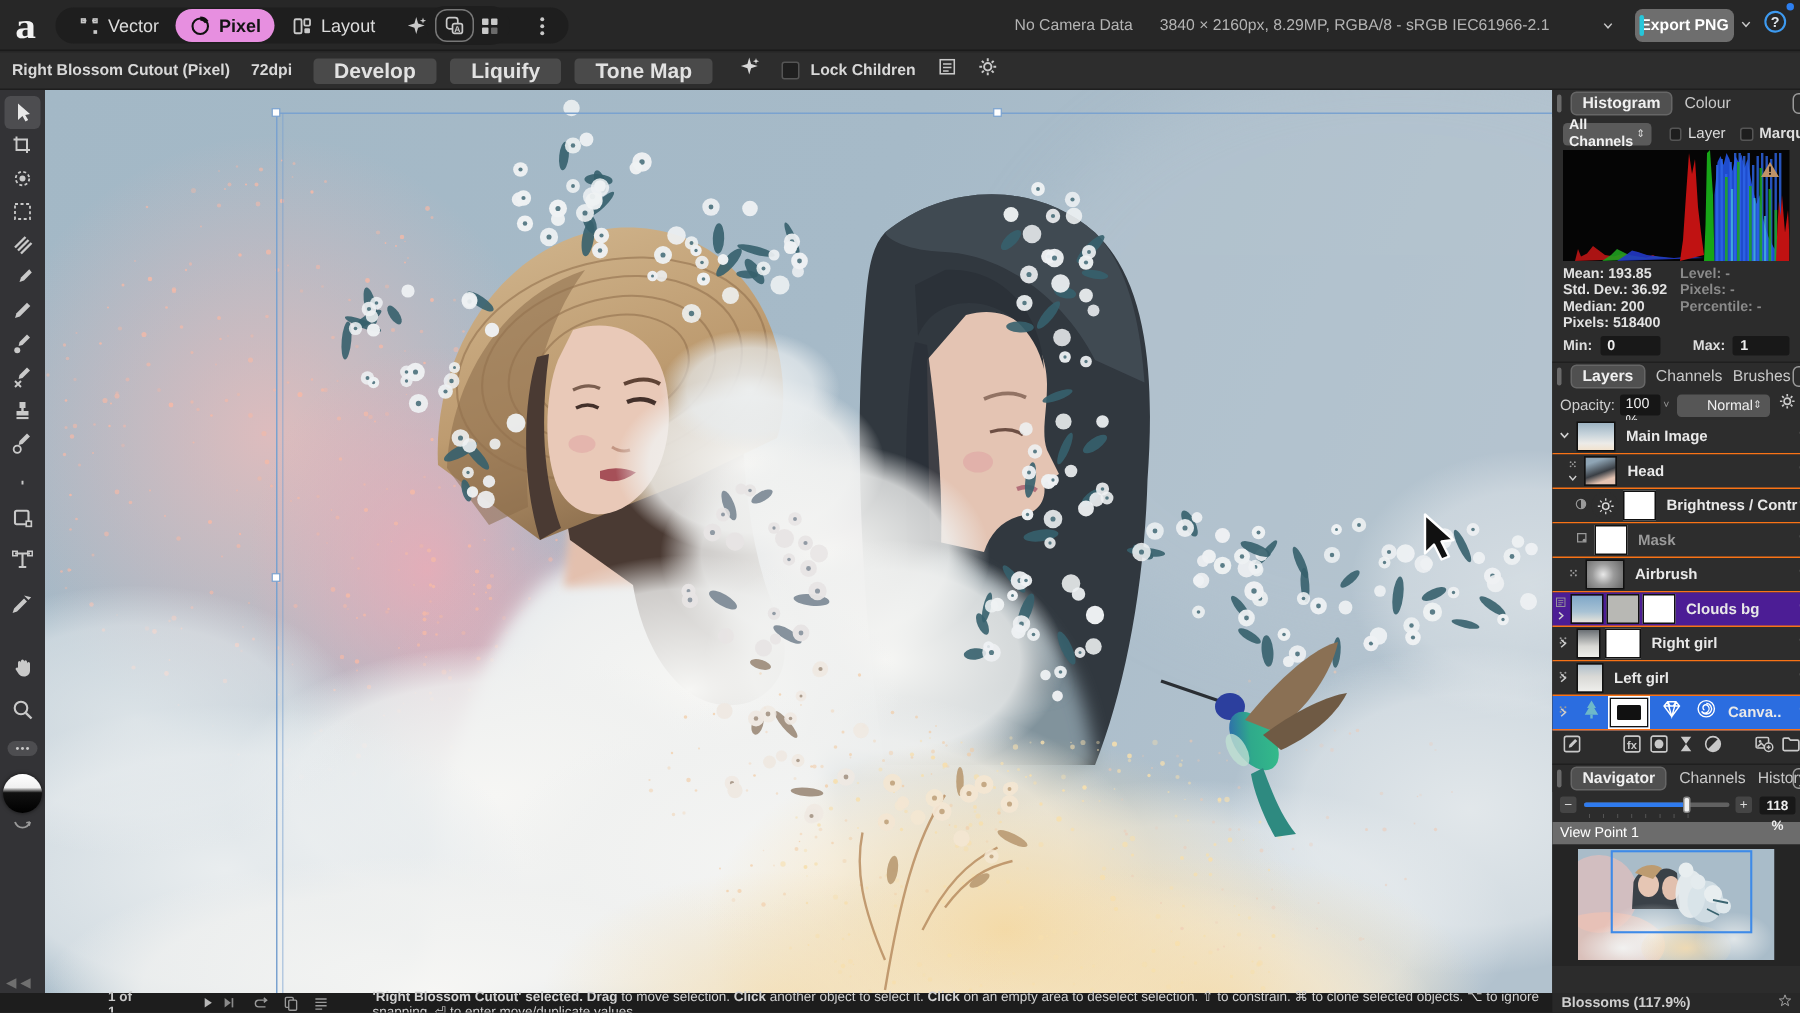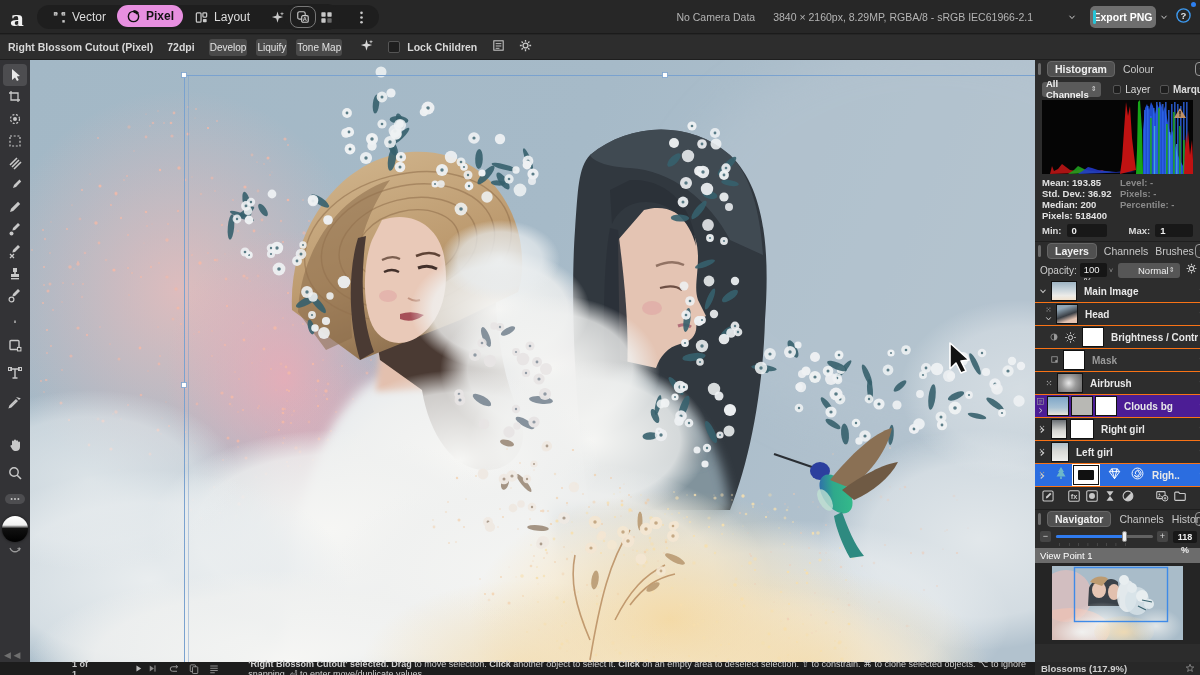--- a/index.html
+++ b/index.html
@@ -1,30 +1,30 @@
 <!DOCTYPE html>
 <html><head><meta charset="utf-8"><style>
 * { margin:0; padding:0; box-sizing:border-box; }
 html,body { width:1200px; height:675px; overflow:hidden; background:#262626;
   font-family:"Liberation Sans",sans-serif; -webkit-font-smoothing:antialiased; }
 #page { position:relative; width:1200px; height:675px; }
 
 #topbar { position:absolute; left:0; top:0; width:1200px; height:34px; background:#272727; border-bottom:1px solid #1b1b1b; }
 #logo { position:absolute; left:11px; top:5px; font-weight:bold; font-size:24px; color:#f2f2f2; font-family:"Liberation Serif",serif; transform:scaleX(1.15); }
-#tabpill { position:absolute; left:37px; top:5px; height:24px; background:#1e1e1e; border-radius:13px; display:flex; align-items:flex-start; padding:0 6px; gap:2px; }
+#tabpill { position:absolute; left:37px; top:5px; height:24px; background:#1e1e1e; border-radius:13px; display:flex; align-items:center; padding:0 6px; gap:2px; }
 .tab { display:flex; align-items:center; gap:5px; color:#dcdcdc; font-size:12px; padding:0 9px; height:24px; }
 .tab.pixel { background:#e78fe0; color:#141414; border-radius:12px; height:22px; font-weight:bold; }
 #persona2 { position:absolute; left:284px; top:4px; width:56px; height:26px; background:#1e1e1e; border-radius:13px; display:flex; align-items:center; justify-content:space-around; padding:0 4px; }
 #topright { position:absolute; right:0; top:0; height:34px; display:flex; align-items:center; }
 .tinfo { color:#b4b4b4; font-size:10.5px; }
 #exportbtn { width:66px; height:22px; background:#6e6e6e; border-radius:5px; color:#fff; font-size:10.5px; font-weight:bold; display:flex; align-items:center; justify-content:center; position:relative; overflow:hidden; }
 #exportbtn::before { content:""; position:absolute; left:3px; top:4px; bottom:4px; width:3px; background:#27c6d9; border-radius:2px; }
 
 #toolbar2 { position:absolute; left:0; top:35px; width:1200px; height:25px; background:#2d2d2d; border-bottom:1px solid #1e1e1e; display:flex; align-items:center; }
-.tb2btn { background:#4a4a4a; color:#e2e2e2; font-size:10px; font-weight:normal; border-radius:3px; height:17px; display:flex; align-items:center; padding:0 1px; margin-right:9px; }
+.tb2btn { background:#4a4a4a; color:#e2e2e2; font-size:14px; font-weight:bold; border-radius:3px; height:17px; display:flex; align-items:center; padding:0 14px; margin-right:9px; }
 .tb2txt { color:#d8d8d8; font-size:10.5px; font-weight:bold; }
 
 #tools { position:absolute; left:0; top:60px; width:30px; height:602px; background:#333336; display:flex; flex-direction:column; align-items:center; }
 .tool { width:24px; height:22px; display:flex; align-items:center; justify-content:center; border-radius:4px; }
 .tool.sel { background:#4d4d50; }
 
 #canvas { position:absolute; left:30px; top:60px; width:1005px; height:602px; overflow:hidden; }
 
 #rpanel { position:absolute; left:1035px; top:60px; width:179px; height:602px; background:#2c2c2c; }
 .sect-tabs { height:18px; background:#2c2c2c; display:flex; align-items:center; font-size:10.5px; color:#c8c8c8; position:relative; }
@@ -1809,34 +1809,34 @@
           <span class="thumb" style="width:26px;height:20px;background:#fff;outline:1.5px solid #fff;display:inline-flex;align-items:center;justify-content:center">
             <span style="width:16px;height:10px;background:#111;border-radius:1px"></span>
           </span>
           <span style="margin-left:8px"><svg width="15" height="15" viewBox="0 0 16 16">
               <path d="M5 3 h6 l2.5 3 L8 13.5 L2.5 6 Z M2.5 6 h11 M5 3 L8 13.5 L11 3 M5 3 L6.8 6 M11 3 L9.2 6" stroke="#fff" stroke-width="1" fill="none"></path>
             </svg></span>
           <span style="margin-left:8px"><svg width="15" height="15" viewBox="0 0 16 16">
               <circle cx="8" cy="8" r="5.8" fill="none" stroke="#fff" stroke-width="1"></circle>
               <path d="M8 8 m0 -3.8 a3.8 3.8 0 1 1 -3.3 5.7 a3 3 0 1 0 4.6 -3.9 a2 2 0 1 0 -2.6 2.9" stroke="#fff" stroke-width="1" fill="none"></path>
             </svg></span>
-          <span class="lname" style="color:#e8e8e8;margin-left:7px">Righ..</span>
+          <span class="lname" style="color:#e8e8e8;margin-left:7px">Canva..</span>
           <span class="leye"><svg width="13" height="13" viewBox="0 0 16 16">
               <path d="M2 8 #b9b9b94 5.2 6 4 8 4 #b9b9b910 4 12 5.2 14 8 #b9b9b912 10.8 10 12 8 12 #b9b9b96 12 4 10.8 2 8 Z" fill="none" stroke="#b9b9b9" stroke-width="1.2"></path>
               <circle cx="8" cy="8" r="2" fill="#b9b9b9"></circle>
             </svg></span>
         </div>
       </div>
 
   <div style="height:22px;display:flex;align-items:center;background:#2c2c2c">
     <span style="margin-left:6px"><svg width="14" height="14" viewBox="0 0 16 16">
             <rect x="2.2" y="2.2" width="11.6" height="11.6" rx="1.5" fill="none" stroke="#c9c9c9" stroke-width="1.2"></rect>
             <path d="M5.5 10.8 L6 8.6 L10.4 4.2 L12 5.8 L7.6 10.2 Z" fill="#c9c9c9"></path>
           </svg></span>
-    <span style="margin-left:12px"><svg width="14" height="14" viewBox="0 0 16 16">
+    <span style="margin-left:26px"><svg width="14" height="14" viewBox="0 0 16 16">
             <rect x="2" y="2" width="12" height="12" rx="1.5" fill="none" stroke="#c9c9c9" stroke-width="1.2"></rect>
             <text x="8" y="11.5" font-size="8.5" fill="#c9c9c9" text-anchor="middle" font-family="Liberation Sans" font-weight="bold">fx</text>
           </svg></span>
     <span style="margin-left:4px"><svg width="14" height="14" viewBox="0 0 16 16">
             <rect x="2" y="2" width="12" height="12" rx="1.5" fill="none" stroke="#c9c9c9" stroke-width="1.2"></rect>
             <circle cx="8" cy="8" r="3.4" fill="#c9c9c9"></circle>
           </svg></span>
     <span style="margin-left:4px"><svg width="14" height="14" viewBox="0 0 16 16">
             <path d="M4 2.5 h8 L8 8 Z M4 13.5 h8 L8 8 Z" fill="#c9c9c9"></path>
           </svg></span>

